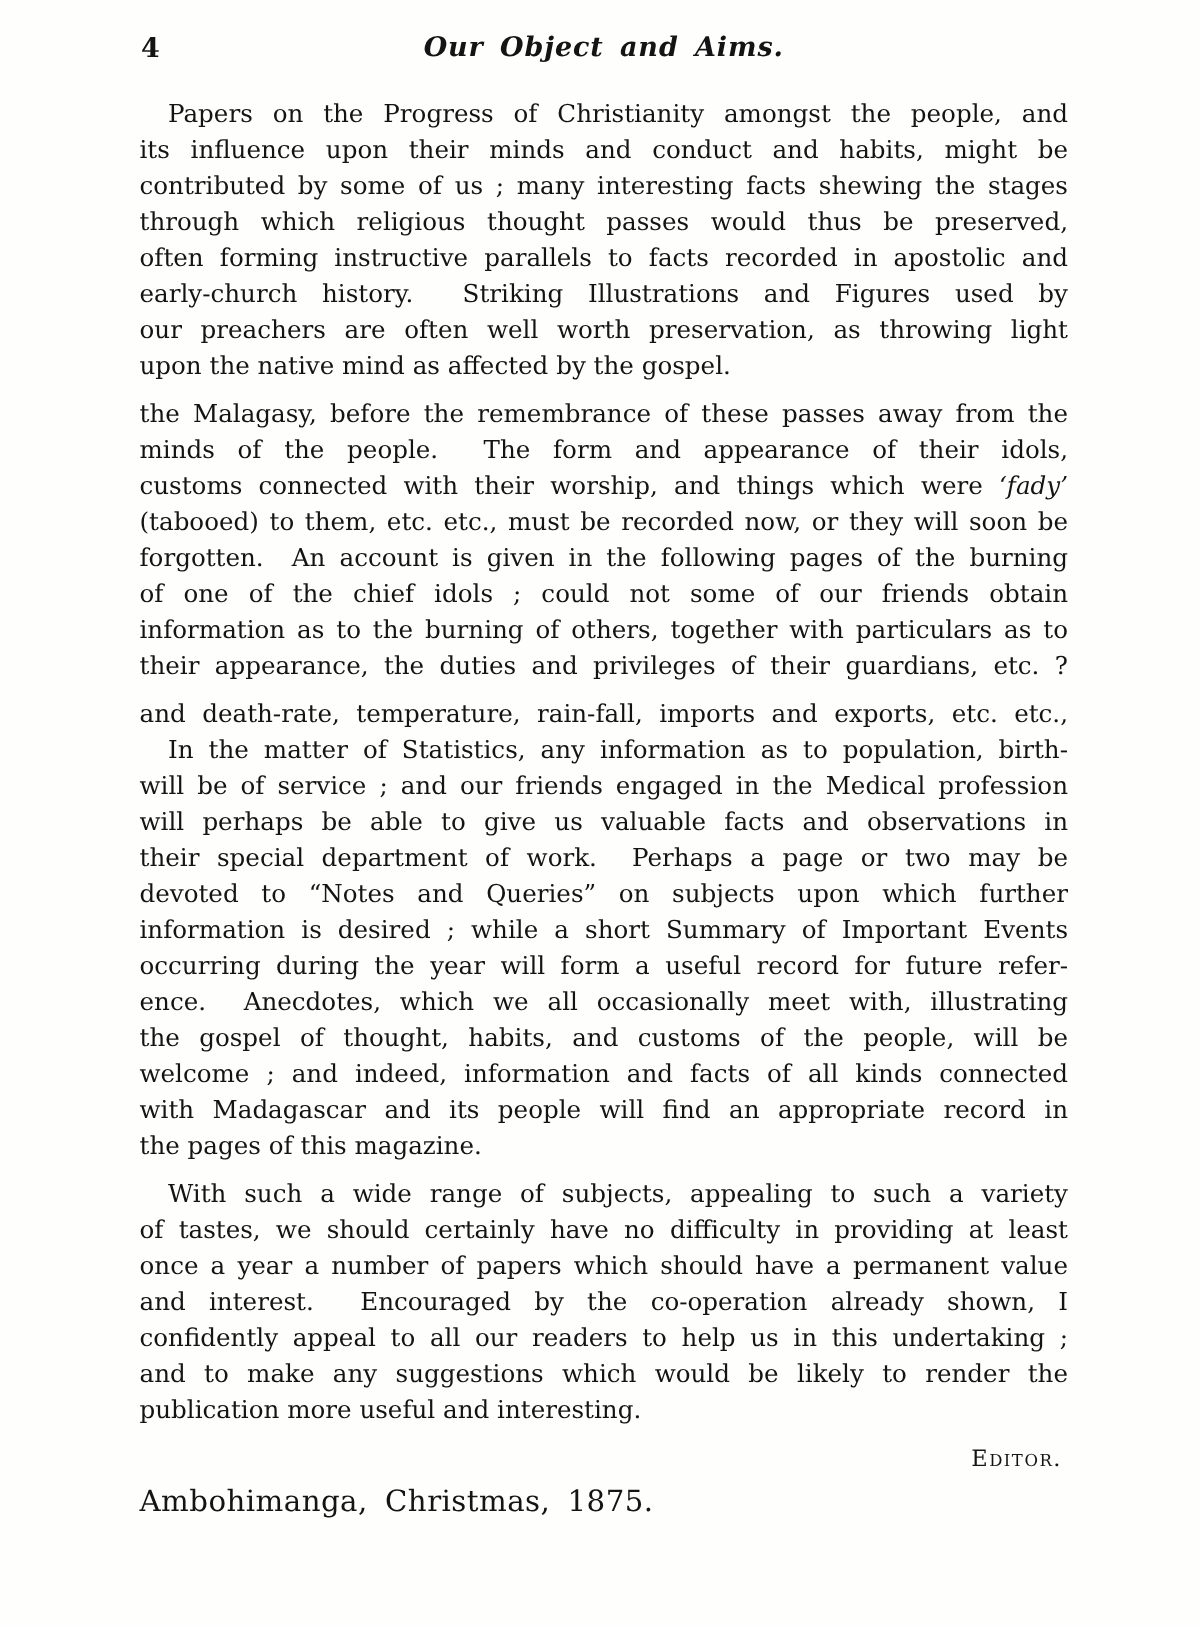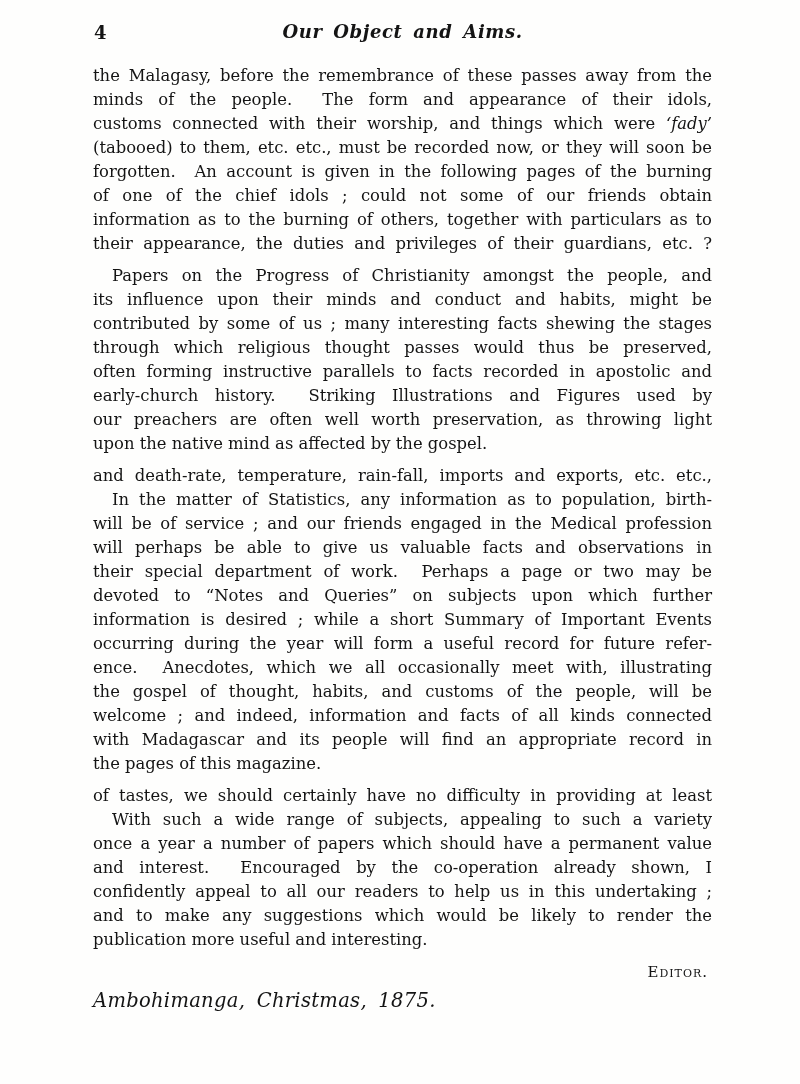--- a/index.html
+++ b/index.html
@@ -75,72 +75,71 @@
     padding-right: 4px;
     margin-top: 3px;
     line-height: 24px;
   }
   .dateline {
     font-size: 19.5px;
     line-height: 26px;
     margin-top: 4px;
     word-spacing: 5px;
     letter-spacing: 0.3px;
-    font-style: italic;
   }
 </style>
 </head>
 <body>
 
 <div class="page">
 
   <div class="header">
     <span class="page-num">4</span>
     <span class="running-title">Our Object and Aims.</span>
   </div>
 
   <div class="body-text">
+      <div class="paragraph">
+        <div class="line indent"><span>Papers on the Progress of Christianity amongst the people, and</span></div>
+        <div class="line"><span>its influence upon their minds and conduct and habits, might be</span></div>
+        <div class="line"><span>contributed by some of us ; many interesting facts shewing the stages</span></div>
+        <div class="line"><span>through which religious thought passes would thus be preserved,</span></div>
+        <div class="line"><span>often forming instructive parallels to facts recorded in apostolic and</span></div>
+        <div class="line"><span>early-church history.&nbsp; Striking Illustrations and Figures used by</span></div>
+        <div class="line"><span>our preachers are often well worth preservation, as throwing light</span></div>
+        <div class="line last"><span>upon the native mind as affected by the gospel.</span></div>
+      </div>
       <div class="paragraph justify-last">
         <div class="line"><span>the Malagasy, before the remembrance of these passes away from the</span></div>
         <div class="line"><span>minds of the people.&nbsp; The form and appearance of their idols,</span></div>
         <div class="line"><span>customs connected with their worship, and things which were </span><span class="italic">‘fady’</span></div>
         <div class="line"><span>(tabooed) to them, etc. etc., must be recorded now, or they will soon be</span></div>
         <div class="line"><span>forgotten.&nbsp; An account is given in the following pages of the burning</span></div>
         <div class="line"><span>of one of the chief idols ; could not some of our friends obtain</span></div>
         <div class="line"><span>information as to the burning of others, together with particulars as to</span></div>
         <div class="line last"><span>their appearance, the duties and privileges of their guardians, etc. ?</span></div>
-      </div>
-      <div class="paragraph">
-        <div class="line indent"><span>Papers on the Progress of Christianity amongst the people, and</span></div>
-        <div class="line"><span>its influence upon their minds and conduct and habits, might be</span></div>
-        <div class="line"><span>contributed by some of us ; many interesting facts shewing the stages</span></div>
-        <div class="line"><span>through which religious thought passes would thus be preserved,</span></div>
-        <div class="line"><span>often forming instructive parallels to facts recorded in apostolic and</span></div>
-        <div class="line"><span>early-church history.&nbsp; Striking Illustrations and Figures used by</span></div>
-        <div class="line"><span>our preachers are often well worth preservation, as throwing light</span></div>
-        <div class="line last"><span>upon the native mind as affected by the gospel.</span></div>
       </div>
       <div class="paragraph">
         <div class="line"><span>and death-rate, temperature, rain-fall, imports and exports, etc. etc.,</span></div>
         <div class="line indent"><span>In the matter of Statistics, any information as to population, birth-</span></div>
         <div class="line"><span>will be of service ; and our friends engaged in the Medical profession</span></div>
         <div class="line"><span>will perhaps be able to give us valuable facts and observations in</span></div>
         <div class="line"><span>their special department of work.&nbsp; Perhaps a page or two may be</span></div>
         <div class="line"><span>devoted to “Notes and Queries” on subjects upon which further</span></div>
         <div class="line"><span>information is desired ; while a short Summary of Important Events</span></div>
         <div class="line"><span>occurring during the year will form a useful record for future refer-</span></div>
         <div class="line"><span>ence.&nbsp; Anecdotes, which we all occasionally meet with, illustrating</span></div>
         <div class="line"><span>the gospel of thought, habits, and customs of the people, will be</span></div>
         <div class="line"><span>welcome ; and indeed, information and facts of all kinds connected</span></div>
         <div class="line"><span>with Madagascar and its people will find an appropriate record in</span></div>
         <div class="line last"><span>the pages of this magazine.</span></div>
       </div>
       <div class="paragraph">
+        <div class="line indent"><span>With such a wide range of subjects, appealing to such a variety</span></div>
         <div class="line"><span>of tastes, we should certainly have no difficulty in providing at least</span></div>
-        <div class="line indent"><span>With such a wide range of subjects, appealing to such a variety</span></div>
         <div class="line"><span>once a year a number of papers which should have a permanent value</span></div>
         <div class="line"><span>and interest.&nbsp; Encouraged by the co-operation already shown, I</span></div>
         <div class="line"><span>confidently appeal to all our readers to help us in this undertaking ;</span></div>
         <div class="line"><span>and to make any suggestions which would be likely to render the</span></div>
         <div class="line last"><span>publication more useful and interesting.</span></div>
       </div>
     </div>
 
   <div class="signature">Editor.</div>
 

